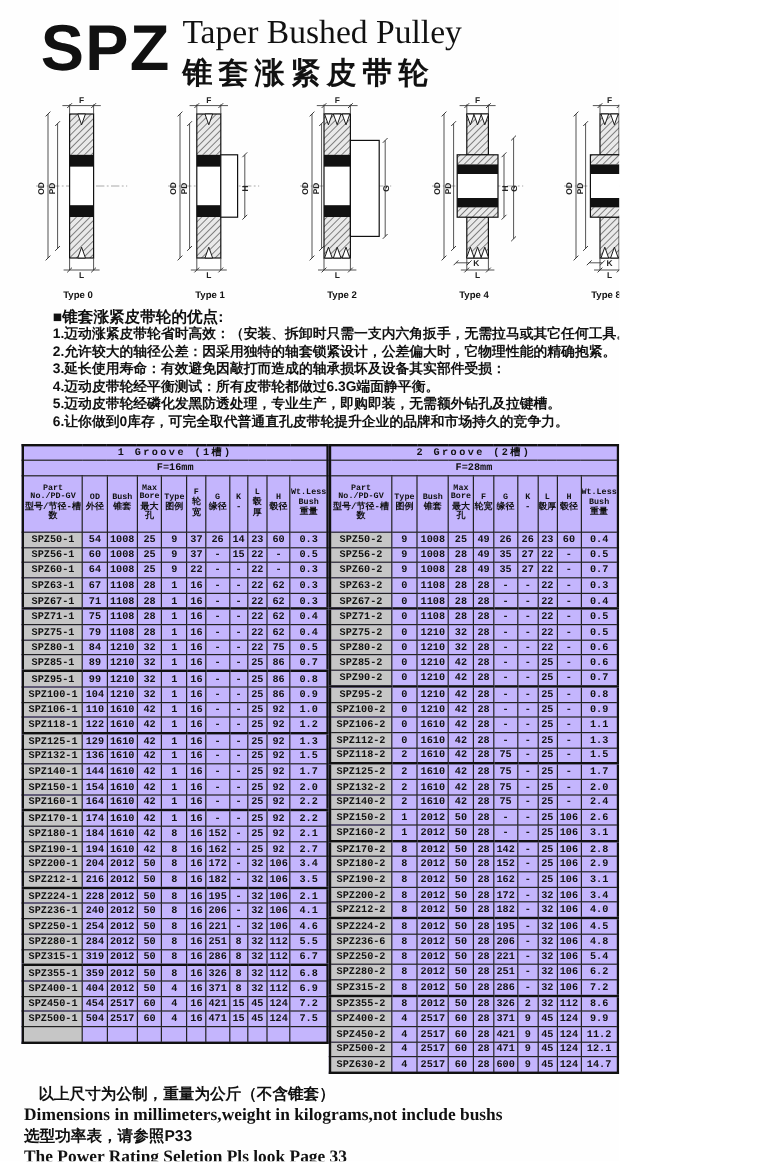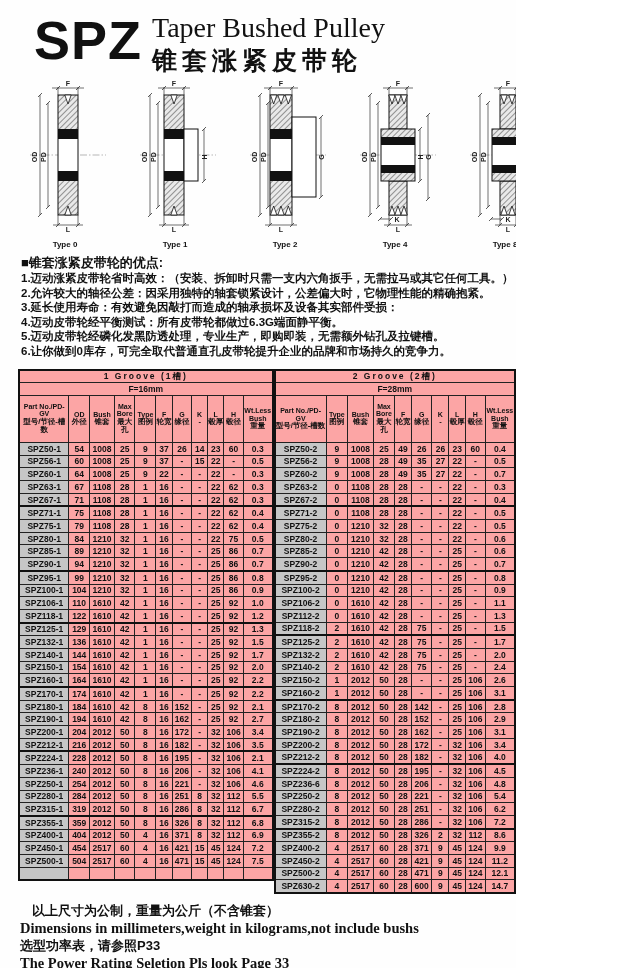--- a/index.html
+++ b/index.html
@@ -9,26 +9,26 @@
   .page-header{display:flex;align-items:flex-start;padding:14px 0 0 34px;}
   .series{font-size:54px;font-weight:bold;line-height:52px;letter-spacing:1px;}
   .titles{margin-left:10px;}
   .title-en{font-family:"Liberation Serif",serif;font-size:28px;line-height:28px;}
   .title-zh{font-size:25px;font-weight:bold;letter-spacing:5px;margin-top:2px;}
   
   .diagrams{display:flex;justify-content:space-between;padding:2px 18px 0 18px;gap:16px;}
   .diagram{width:98px;text-align:center;}
   .diagram-caption{font-size:8px;font-weight:bold;margin-top:1px;}
   
-  .advantages{margin:6px 0 0 21px;width:595px;}
+  .advantages{margin:6px 0 0 44px;width:595px;}
   .adv-heading{font-size:13px;font-weight:bold;line-height:16px;}
   .adv-item{font-size:11.5px;font-weight:bold;line-height:14.6px;white-space:nowrap;}
   
   .tables{display:flex;margin:10px 0 0 18px;}
-  .spec-table{border-collapse:collapse;table-layout:fixed;border:2px solid #111;background:#fca5a5;}
+  .spec-table{border-collapse:collapse;table-layout:fixed;border:2px solid #111;background:#c4b5fd;font-family:Liberation Mono, monospace;}
   .spec-table td{border:1px solid #222;text-align:center;vertical-align:middle;font-weight:bold;
                  font-size:8.5px;height:11.7px;line-height:10px;padding:0;overflow:hidden;
                  white-space:nowrap;color:#111;}
   .groove-cell{font-size:13.5px;height:22px;letter-spacing:2px;}
   .fspec-cell{font-size:11px;height:17px;}
   td.colhead{height:46px;white-space:normal;}
   .hd-en{font-size:7px;line-height:7.5px;}
   .hd-zh{font-size:7.5px;line-height:8.5px;}
   td.part{background:#c6c6c6;}
   tr.gs td{border-top:2px solid #111;}
@@ -507,33 +507,20 @@
               <td>1210</td>
               <td>32</td>
               <td>1</td>
               <td>16</td>
               <td>-</td>
               <td>-</td>
               <td>25</td>
               <td>86</td>
               <td>0.7</td>
             </tr>
-            <tr>
-              <td class="part">SPZ90-1</td>
-              <td>94</td>
-              <td>1210</td>
-              <td>32</td>
-              <td>1</td>
-              <td>16</td>
-              <td>-</td>
-              <td>-</td>
-              <td>25</td>
-              <td>86</td>
-              <td>0.7</td>
-            </tr>
             <tr class="gs">
               <td class="part">SPZ95-1</td>
               <td>99</td>
               <td>1210</td>
               <td>32</td>
               <td>1</td>
               <td>16</td>
               <td>-</td>
               <td>-</td>
               <td>25</td>

